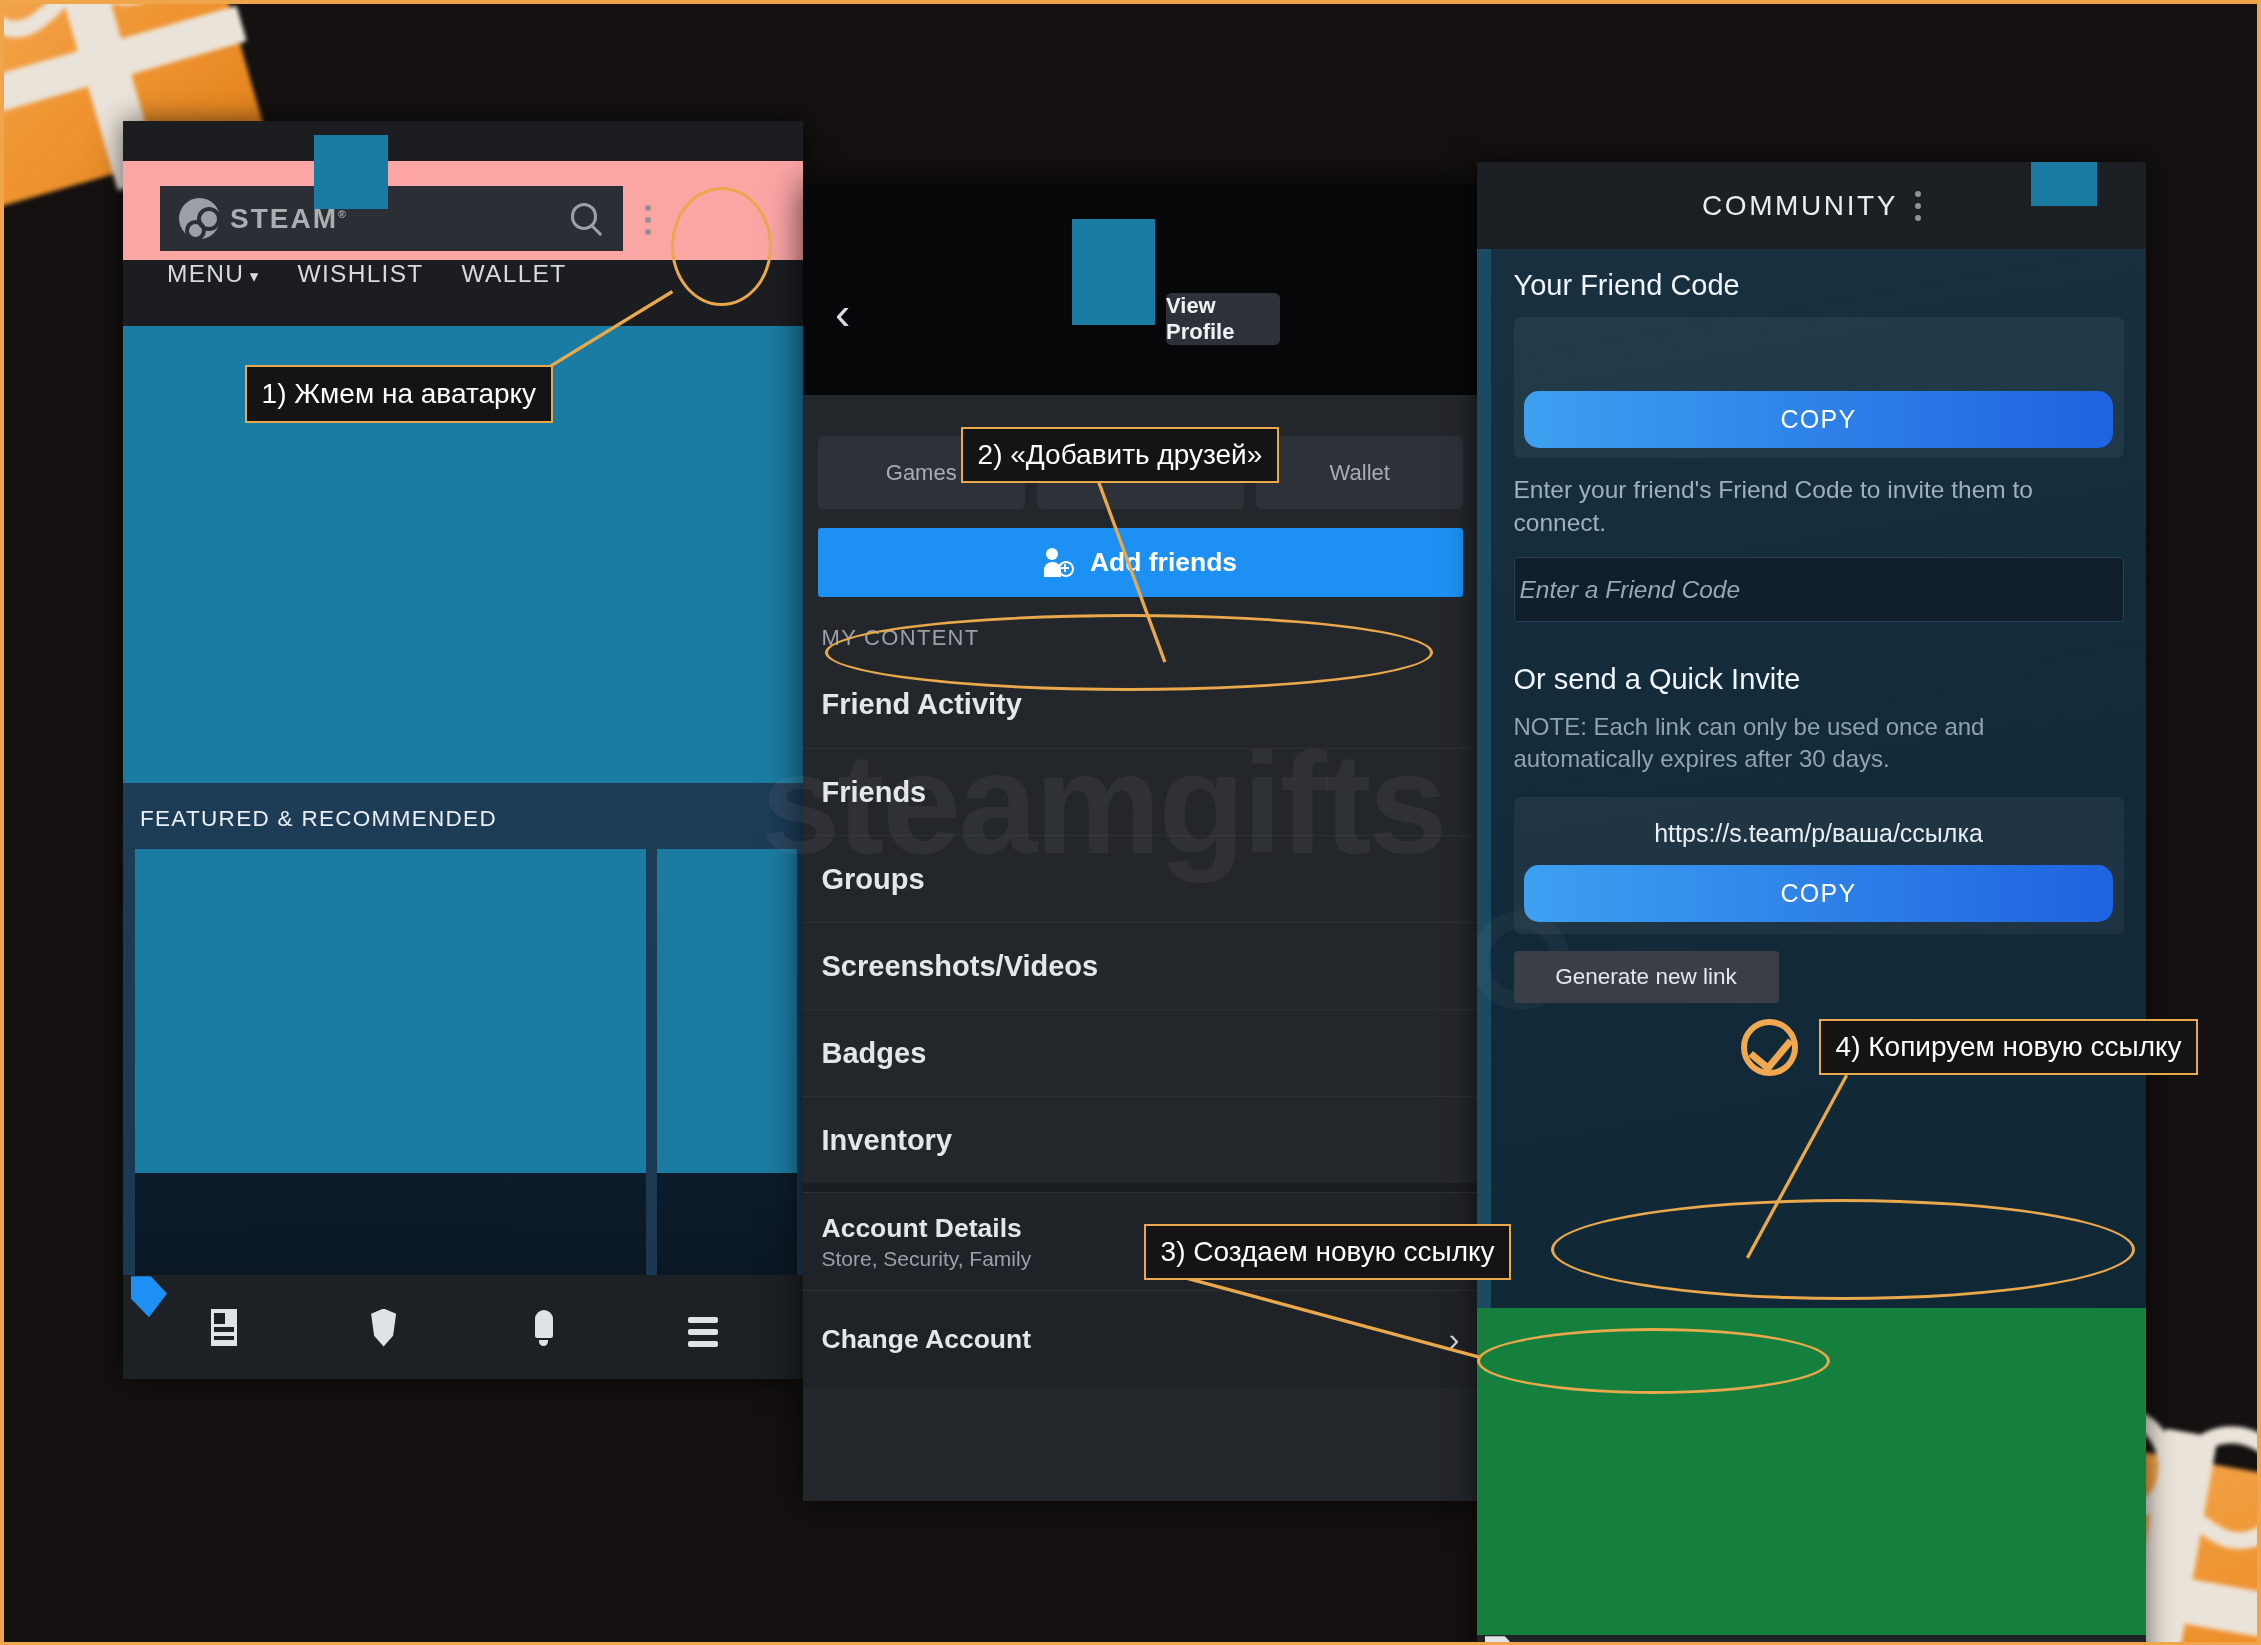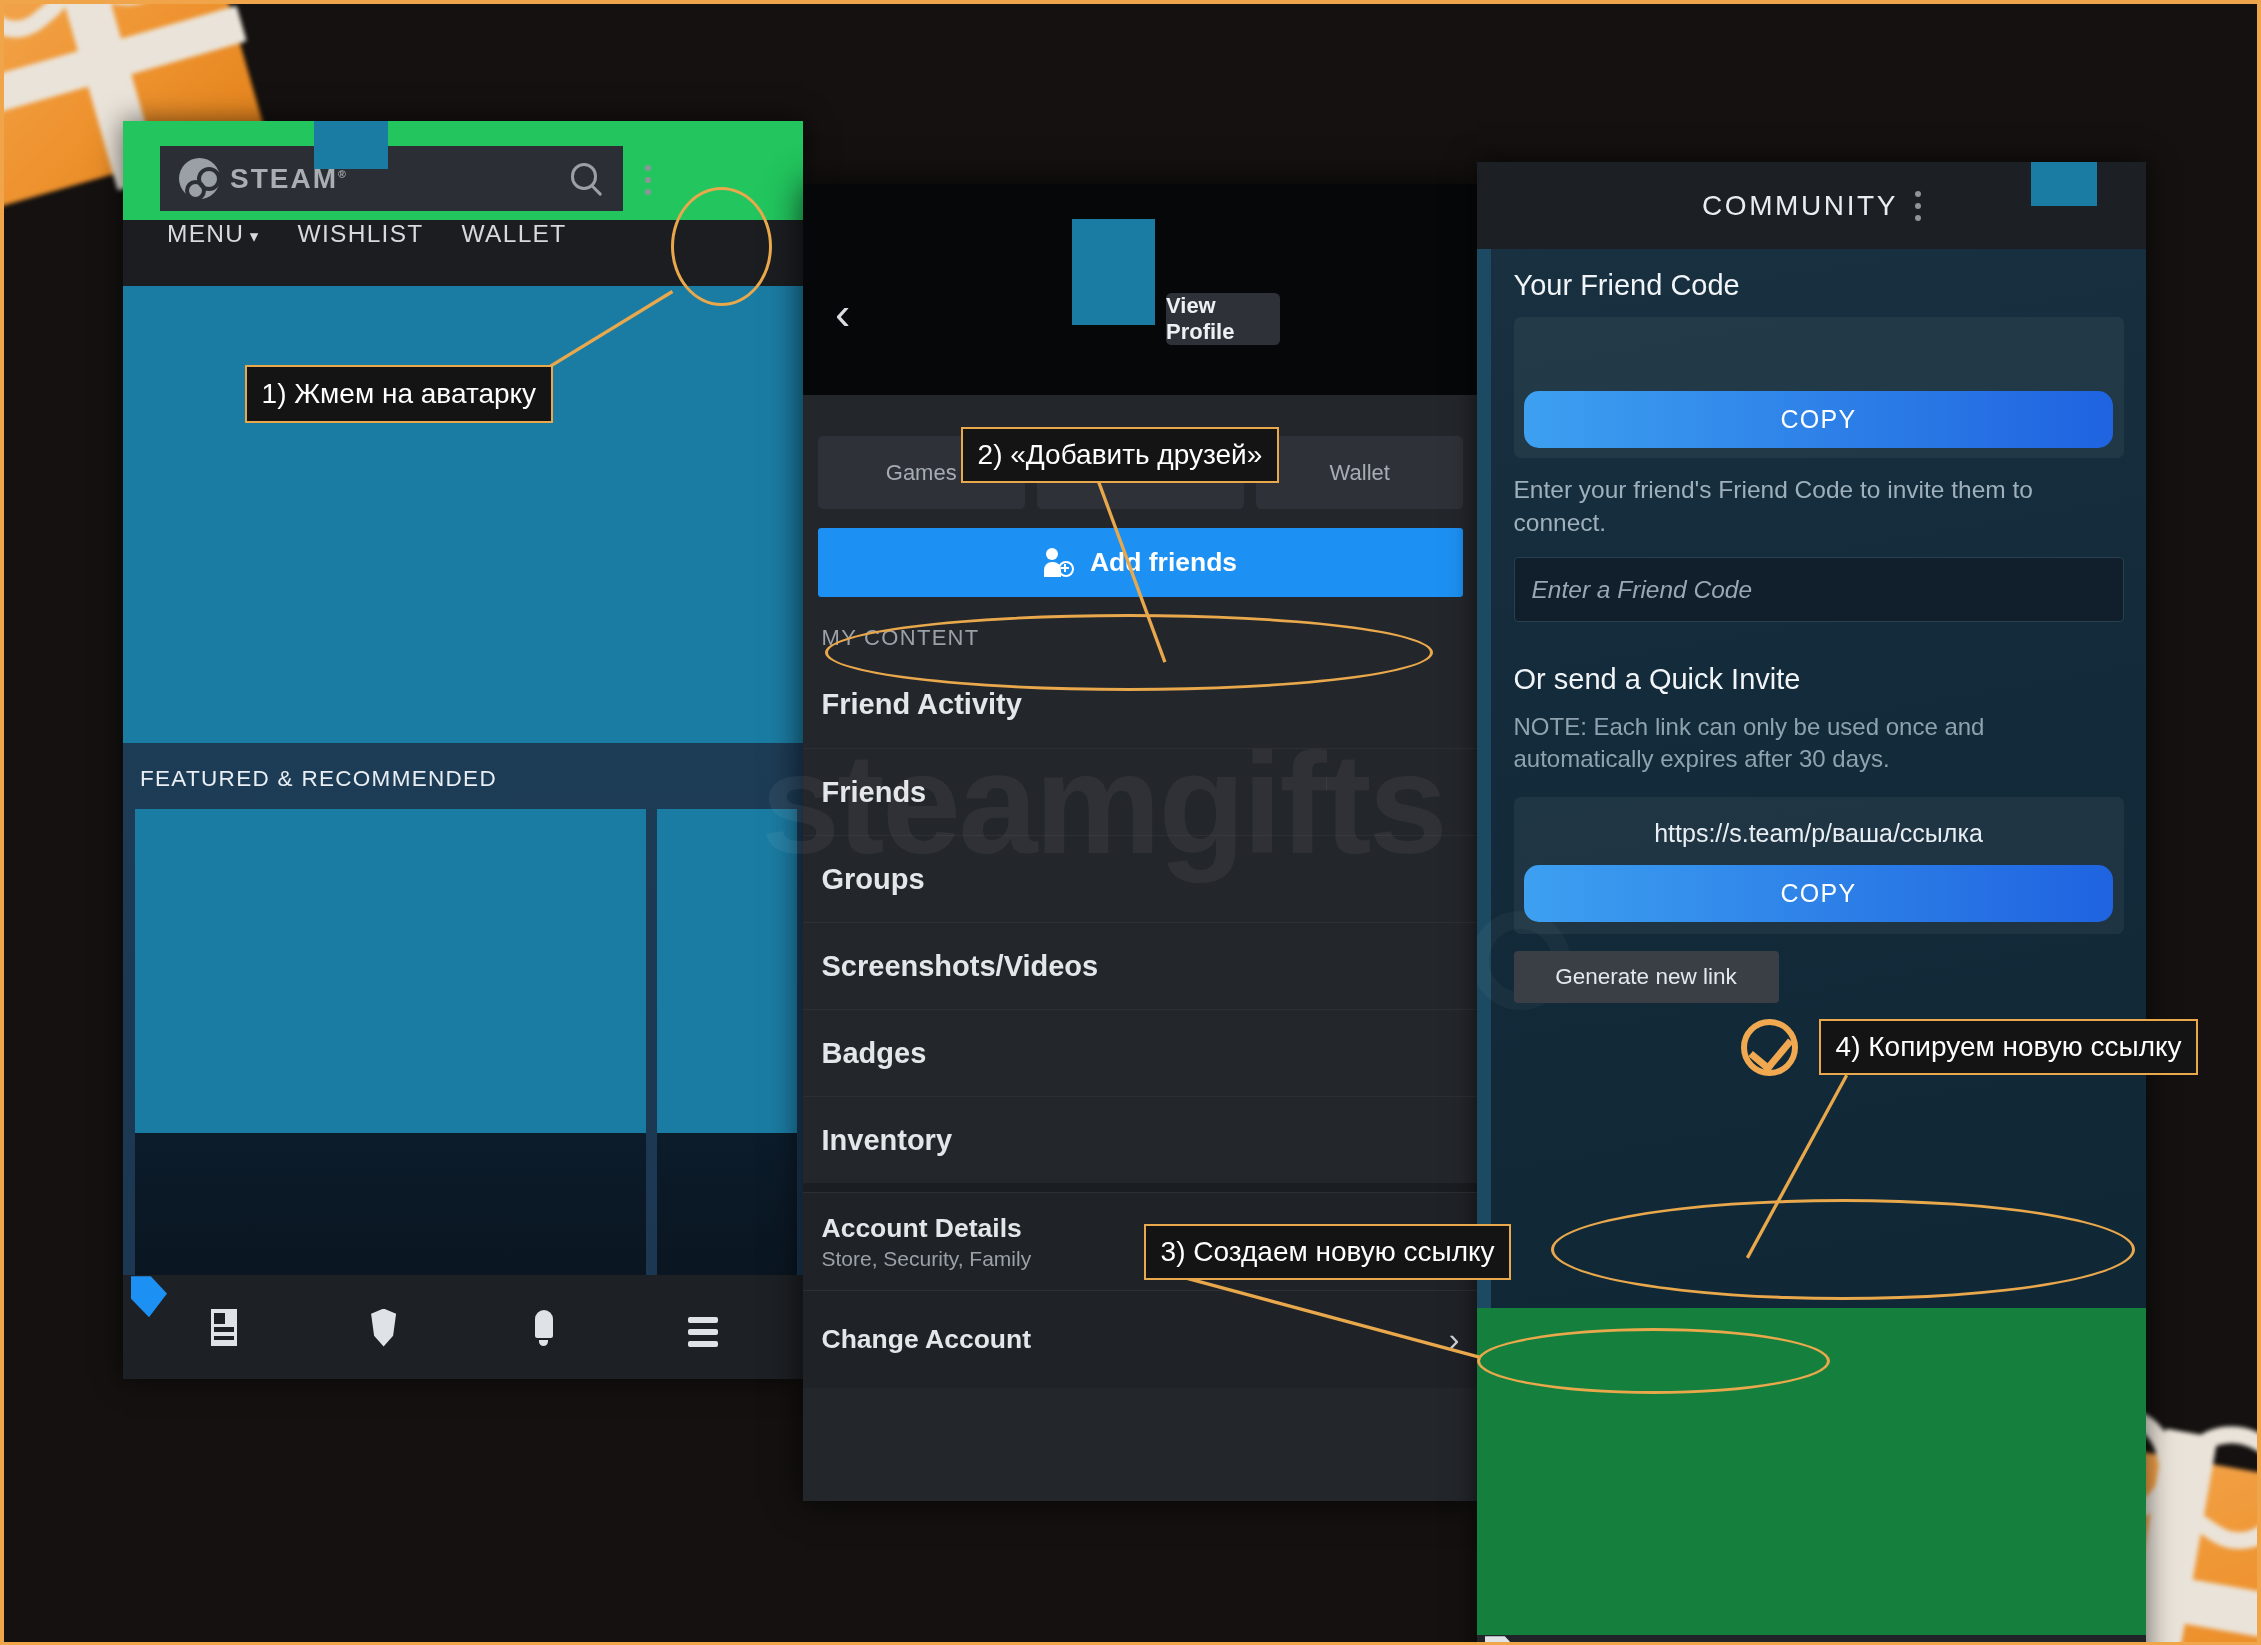--- a/index.html
+++ b/index.html
@@ -71,21 +71,21 @@
     box-shadow: 0 0 33px rgba(0,0,0,.7);
   }
   #panel-right {
     left: 1477px; top: 162px; width: 669px; height: 1590px;
     background: #15803d;
     box-shadow: 0 0 26.5px rgba(0,0,0,.6);
   }
 
   
   .l-topbar {
-    height: 99px; background: #22c55e; position: relative;
+    height: 99px; background: #fca5a5; position: relative; margin-top: 40px;
   }
   .l-searchbar {
     position: absolute; left: 37px; top: 25px;
     width: 463px; height: 65px;
     background: #2b2f35;
     display: flex; align-items: center;
     padding: 0 18.5px;
   }
   .steam-logo { display: flex; align-items: center; gap: 10.6px; }
   .steam-mark {
@@ -324,21 +324,21 @@
     display: flex; align-items: center; justify-content: center;
     color: #fff; font-size: 25px; letter-spacing: 1.3px;
   }
   .r-p {
     color: #9fb0bd; font-size: 24.5px; line-height: 1.32;
     margin-top: 16px;
   }
   .r-input {
     margin-top: 18.5px; height: 65px;
     background: #101f2b; border: 1.3px solid #27414f; border-radius: 4px;
-    display: flex; align-items: center; padding-left: 17px;
+    display: flex; align-items: center; padding-left: 5px;
     color: #97a7b4; font-size: 24.5px; font-style: italic;
   }
   .r-sep { height: 14.6px; }
   .r-h2 { color: #f2f5f8; font-size: 29px; margin-top: 26.5px; }
   .r-note { color: #8fa2b0; font-size: 24px; line-height: 1.32; margin-top: 14.6px; }
   .r-linkbox {
     margin-top: 22.5px; background: rgba(255,255,255,.055); border-radius: 6.6px;
     padding: 14.6px 10.6px 12px 10.6px;
   }
   .r-linktext {

